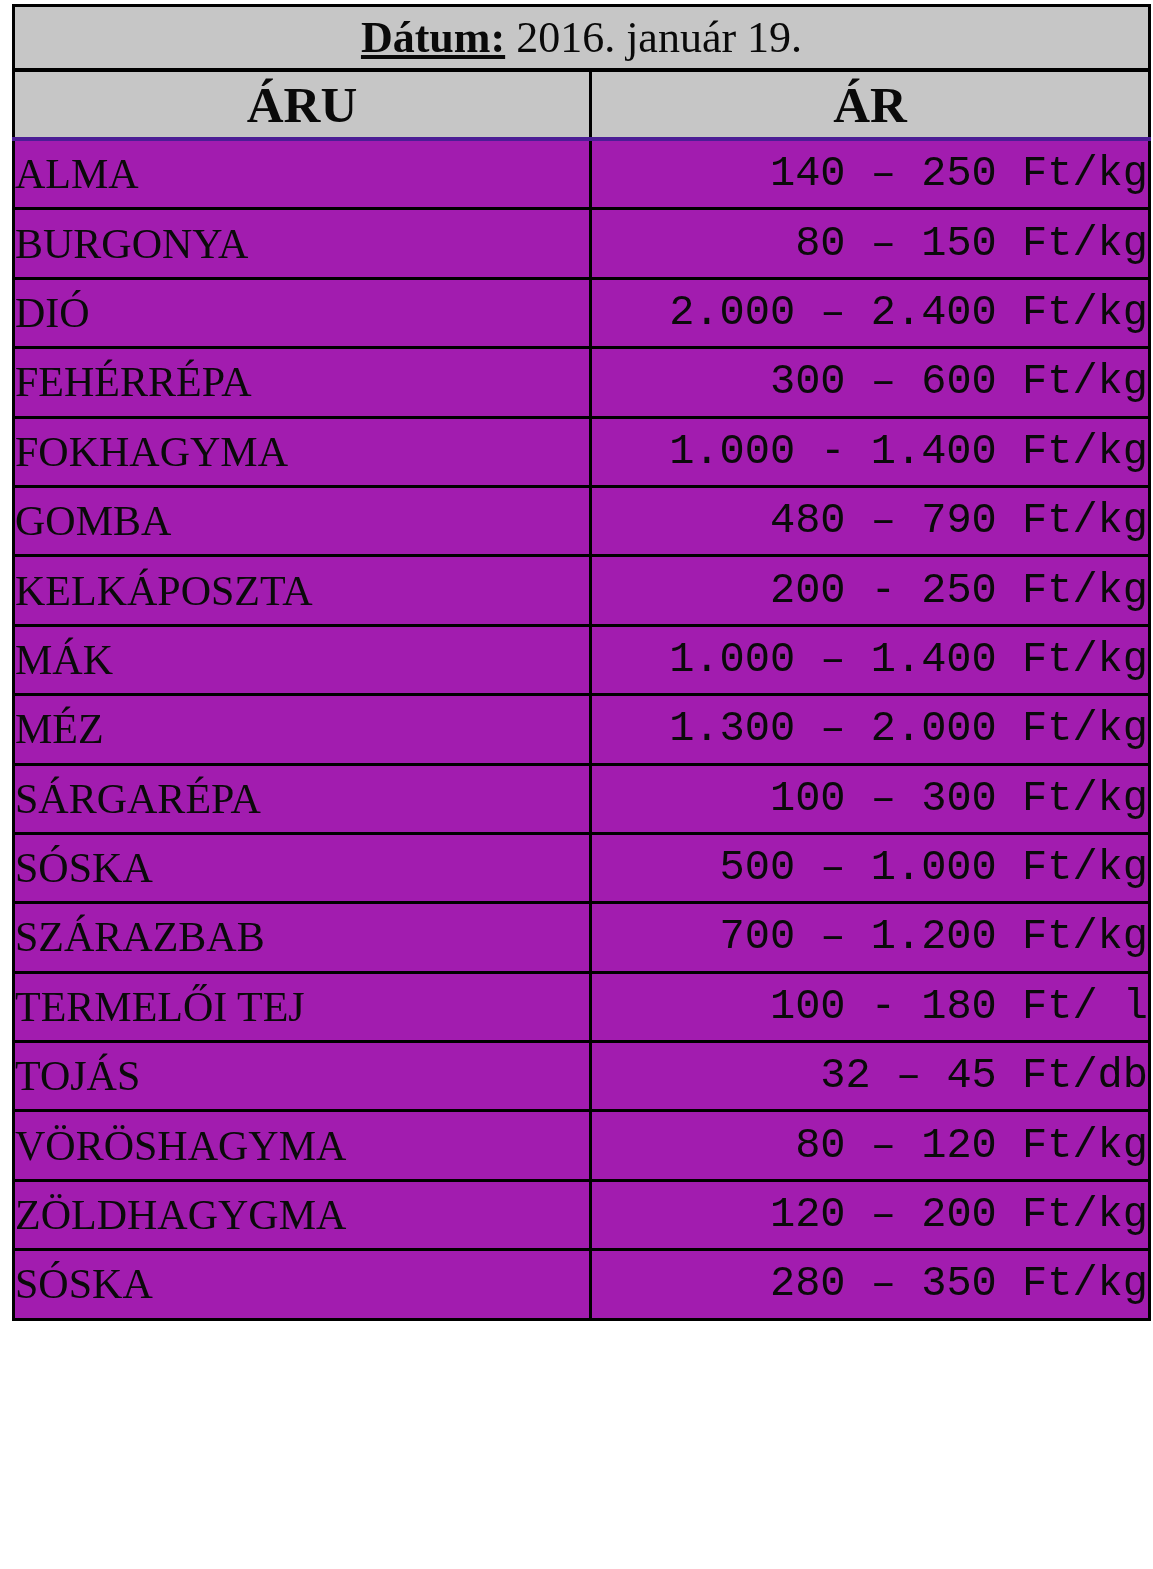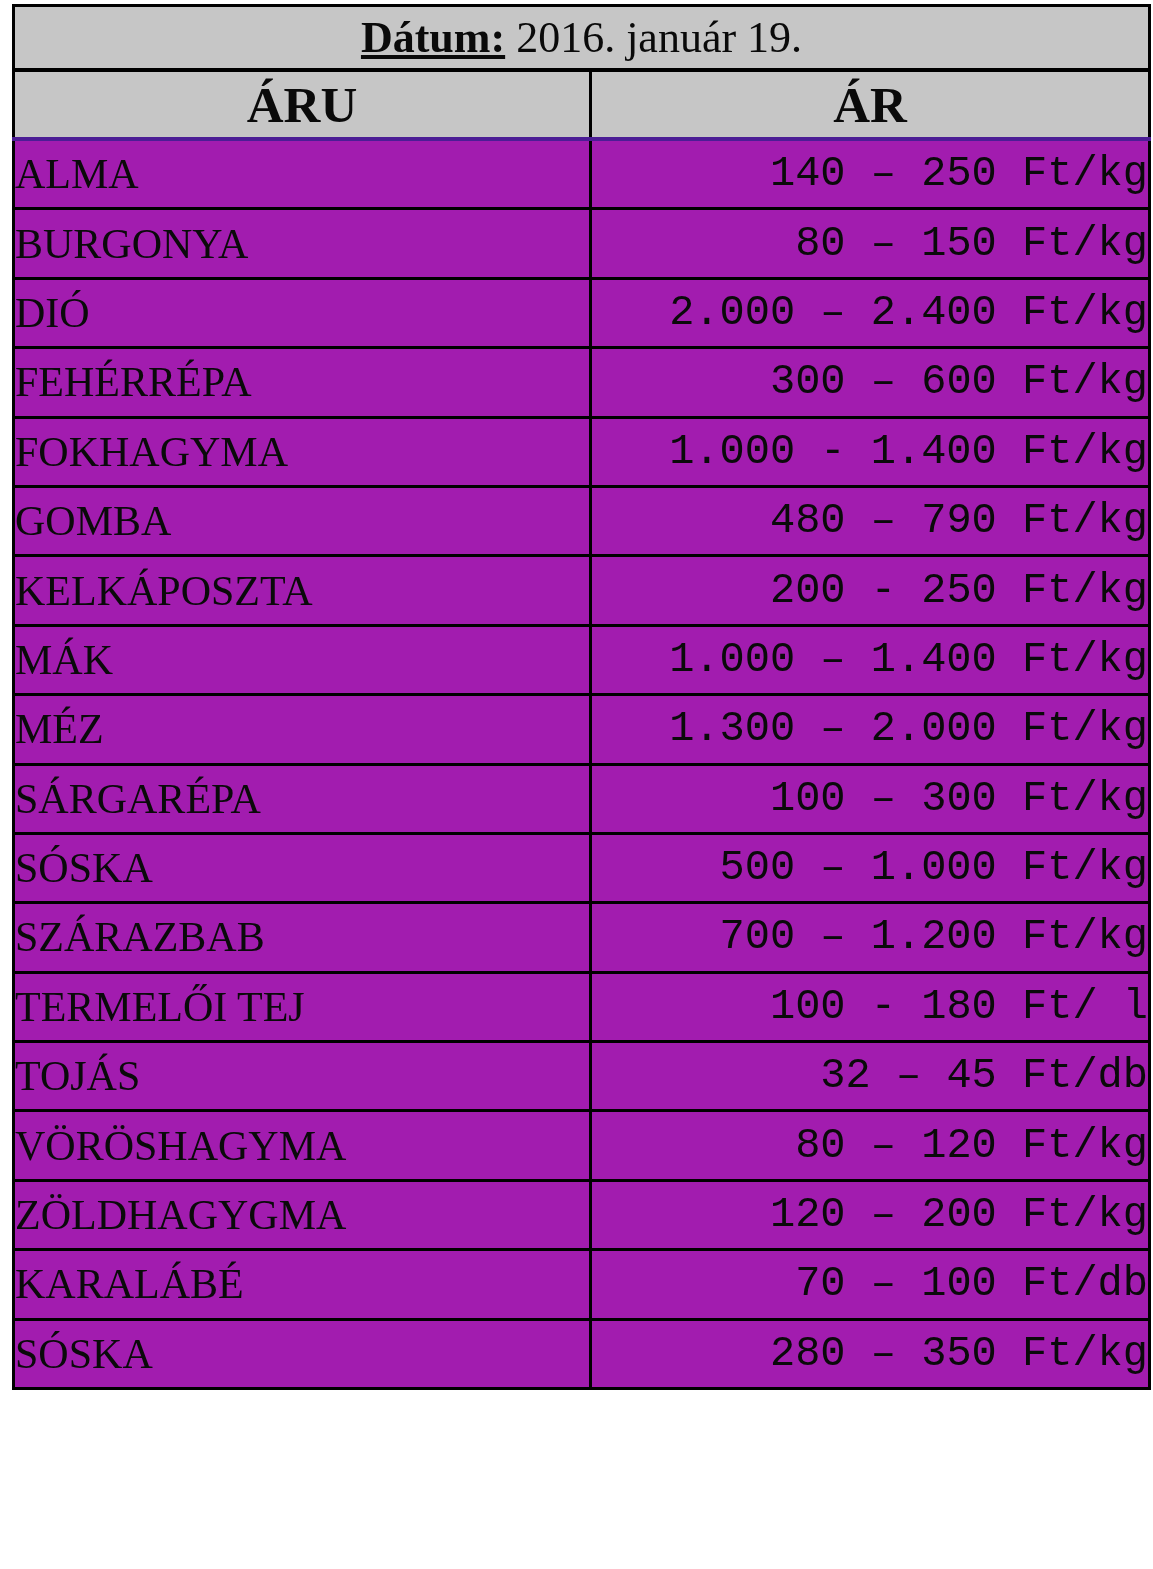--- a/index.html
+++ b/index.html
@@ -153,22 +153,18 @@
     </tr>
     <tr class="data-row">
       <td class="item-cell">VÖRÖSHAGYMA</td>
       <td class="price-cell">80 – 120 Ft/kg</td>
     </tr>
     <tr class="data-row">
       <td class="item-cell">ZÖLDHAGYGMA</td>
       <td class="price-cell">120 – 200 Ft/kg</td>
     </tr>
     <tr class="data-row">
-      <td class="item-cell">KARALÁBÉ</td>
-      <td class="price-cell">70 – 100 Ft/db</td>
-    </tr>
-    <tr class="data-row">
       <td class="item-cell">SÓSKA</td>
       <td class="price-cell">280 – 350 Ft/kg</td>
     </tr>
   </tbody>
     </table>
 </div>
 
 </body></html>

